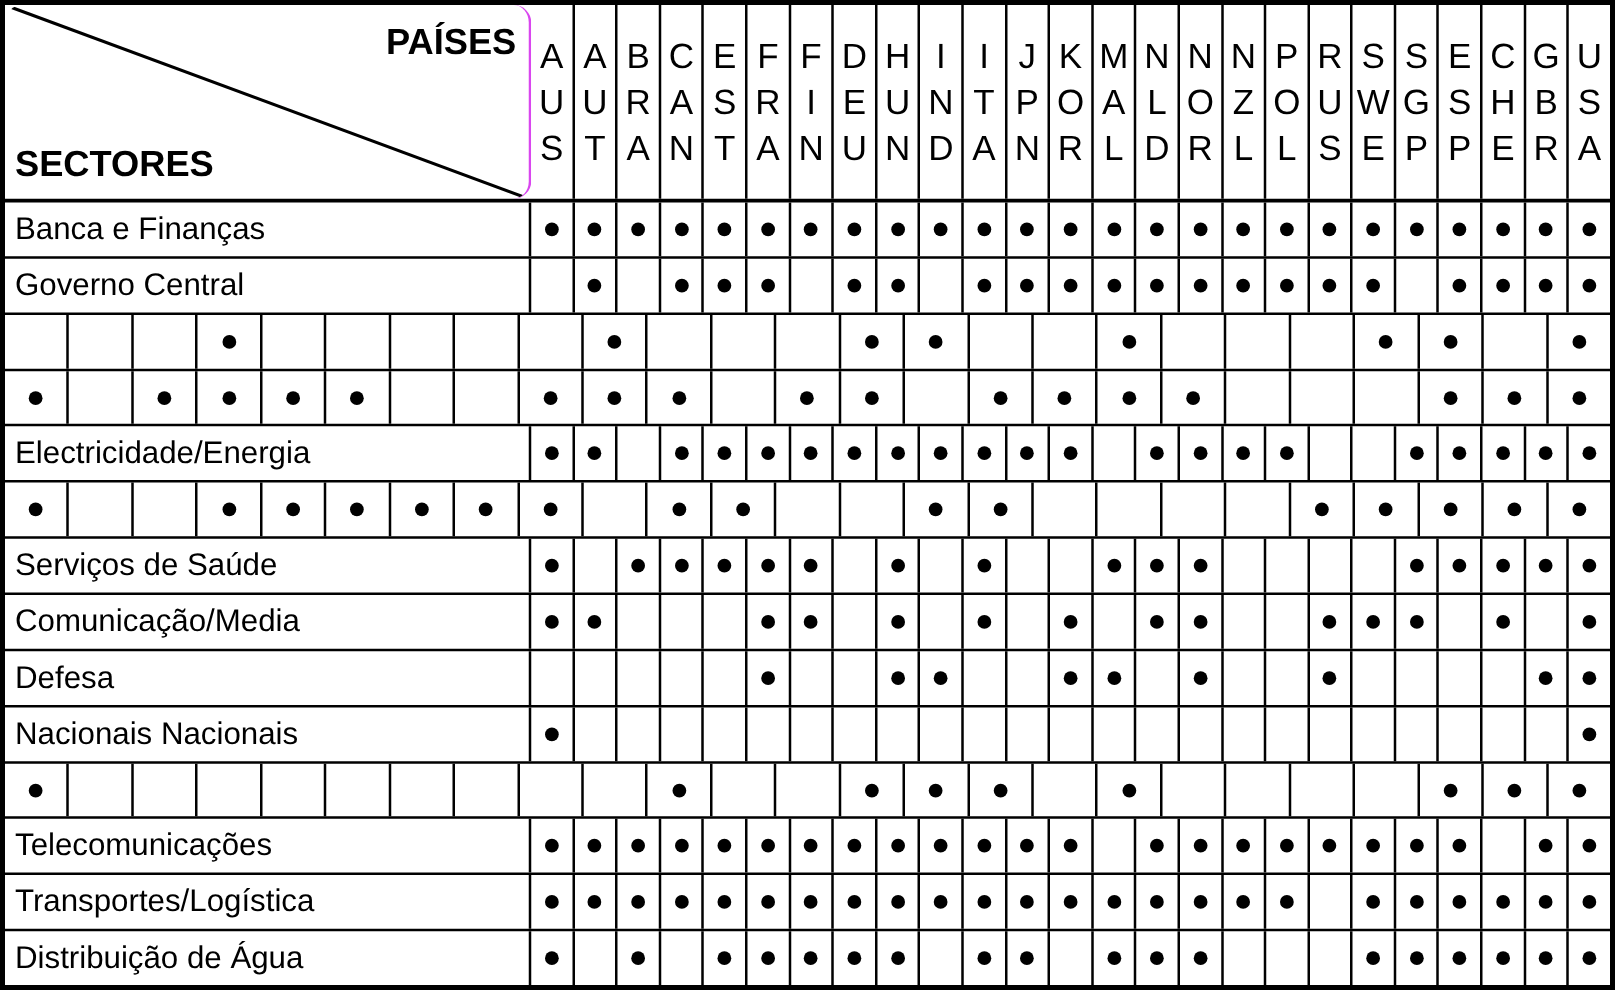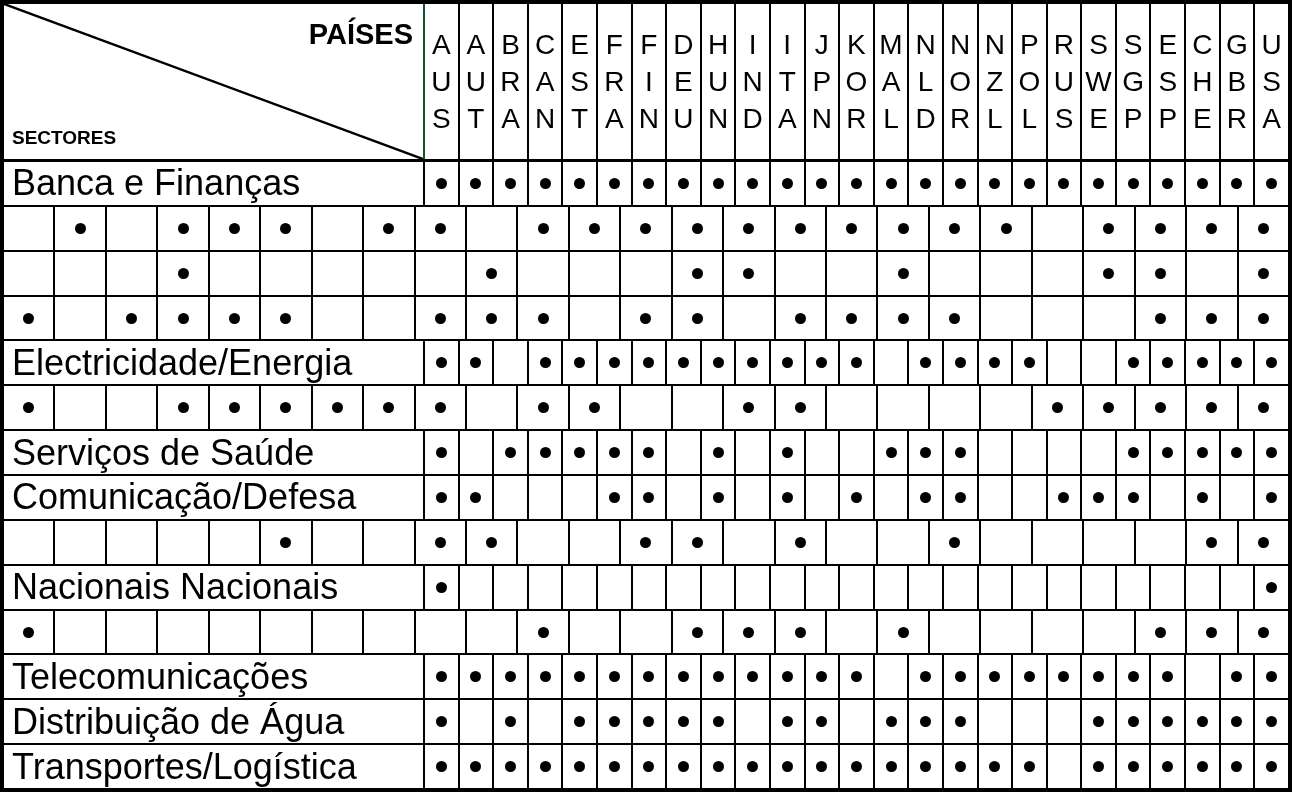--- a/index.html
+++ b/index.html
@@ -25,41 +25,42 @@
     display: flex;
     height: 158px;
     flex: 0 0 158px;
     border-bottom: 3px solid #000;
   }
 
   .corner-cell {
     width: 421px;
     flex: 0 0 421px;
     position: relative;
-    border-right: 2px solid #14532d;
+    border-right: 2px solid #d946ef;
     overflow: hidden;
+    border-radius: 14px;
   }
   .corner-cell svg {
     position: absolute;
     inset: 0;
     width: 100%;
     height: 100%;
   }
   .corner-top-right {
     position: absolute;
     top: 14px;
     right: 10px;
     font-size: 29px;
     font-weight: bold;
   }
   .corner-bottom-left {
     position: absolute;
     bottom: 10px;
     left: 8px;
-    font-size: 19px;
+    font-size: 29px;
     font-weight: bold;
   }
 
   .col-head {
     flex: 1 1 0;
     border-right: 2px solid #000;
     display: flex;
     flex-direction: column;
     align-items: center;
     justify-content: center;
@@ -77,21 +78,21 @@
   }
   .matrix-table .table-row:last-child { border-bottom: none; }
 
   .row-label {
     width: 421px;
     flex: 0 0 421px;
     border-right: 2px solid #000;
     display: flex;
     align-items: center;
     padding-left: 8px;
-    font-size: 36px;
+    font-size: 25px;
     white-space: nowrap;
     overflow: hidden;
   }
 
   .matrix-cell {
     flex: 1 1 0;
     border-right: 2px solid #000;
     display: flex;
     align-items: center;
     justify-content: center;
@@ -317,20 +318,21 @@
         <div class="dot-marker"></div>
       </div>
       <div class="matrix-cell">
         <div class="dot-marker"></div>
       </div>
       <div class="matrix-cell">
         <div class="dot-marker"></div>
       </div>
     </div>
     <div class="table-row">
+      <div class="row-label">Governo Central</div>
       <div class="matrix-cell"></div>
       <div class="matrix-cell">
         <div class="dot-marker"></div>
       </div>
       <div class="matrix-cell"></div>
       <div class="matrix-cell">
         <div class="dot-marker"></div>
       </div>
       <div class="matrix-cell">
         <div class="dot-marker"></div>
@@ -677,76 +679,77 @@
         <div class="dot-marker"></div>
       </div>
       <div class="matrix-cell">
         <div class="dot-marker"></div>
       </div>
       <div class="matrix-cell">
         <div class="dot-marker"></div>
       </div>
     </div>
     <div class="table-row">
-      <div class="row-label">Comunicação/Defesa</div>
-      <div class="matrix-cell">
-        <div class="dot-marker"></div>
-      </div>
-      <div class="matrix-cell">
-        <div class="dot-marker"></div>
-      </div>
-      <div class="matrix-cell"></div>
-      <div class="matrix-cell"></div>
-      <div class="matrix-cell"></div>
-      <div class="matrix-cell">
-        <div class="dot-marker"></div>
-      </div>
-      <div class="matrix-cell">
-        <div class="dot-marker"></div>
-      </div>
-      <div class="matrix-cell"></div>
-      <div class="matrix-cell">
-        <div class="dot-marker"></div>
-      </div>
-      <div class="matrix-cell"></div>
-      <div class="matrix-cell">
-        <div class="dot-marker"></div>
-      </div>
-      <div class="matrix-cell"></div>
-      <div class="matrix-cell">
-        <div class="dot-marker"></div>
-      </div>
-      <div class="matrix-cell"></div>
-      <div class="matrix-cell">
-        <div class="dot-marker"></div>
-      </div>
-      <div class="matrix-cell">
-        <div class="dot-marker"></div>
-      </div>
-      <div class="matrix-cell"></div>
-      <div class="matrix-cell"></div>
-      <div class="matrix-cell">
-        <div class="dot-marker"></div>
-      </div>
-      <div class="matrix-cell">
-        <div class="dot-marker"></div>
-      </div>
-      <div class="matrix-cell">
-        <div class="dot-marker"></div>
-      </div>
-      <div class="matrix-cell"></div>
-      <div class="matrix-cell">
-        <div class="dot-marker"></div>
-      </div>
-      <div class="matrix-cell"></div>
-      <div class="matrix-cell">
-        <div class="dot-marker"></div>
-      </div>
-    </div>
-    <div class="table-row">
+      <div class="row-label">Comunicação/Media</div>
+      <div class="matrix-cell">
+        <div class="dot-marker"></div>
+      </div>
+      <div class="matrix-cell">
+        <div class="dot-marker"></div>
+      </div>
+      <div class="matrix-cell"></div>
+      <div class="matrix-cell"></div>
+      <div class="matrix-cell"></div>
+      <div class="matrix-cell">
+        <div class="dot-marker"></div>
+      </div>
+      <div class="matrix-cell">
+        <div class="dot-marker"></div>
+      </div>
+      <div class="matrix-cell"></div>
+      <div class="matrix-cell">
+        <div class="dot-marker"></div>
+      </div>
+      <div class="matrix-cell"></div>
+      <div class="matrix-cell">
+        <div class="dot-marker"></div>
+      </div>
+      <div class="matrix-cell"></div>
+      <div class="matrix-cell">
+        <div class="dot-marker"></div>
+      </div>
+      <div class="matrix-cell"></div>
+      <div class="matrix-cell">
+        <div class="dot-marker"></div>
+      </div>
+      <div class="matrix-cell">
+        <div class="dot-marker"></div>
+      </div>
+      <div class="matrix-cell"></div>
+      <div class="matrix-cell"></div>
+      <div class="matrix-cell">
+        <div class="dot-marker"></div>
+      </div>
+      <div class="matrix-cell">
+        <div class="dot-marker"></div>
+      </div>
+      <div class="matrix-cell">
+        <div class="dot-marker"></div>
+      </div>
+      <div class="matrix-cell"></div>
+      <div class="matrix-cell">
+        <div class="dot-marker"></div>
+      </div>
+      <div class="matrix-cell"></div>
+      <div class="matrix-cell">
+        <div class="dot-marker"></div>
+      </div>
+    </div>
+    <div class="table-row">
+      <div class="row-label">Defesa</div>
       <div class="matrix-cell"></div>
       <div class="matrix-cell"></div>
       <div class="matrix-cell"></div>
       <div class="matrix-cell"></div>
       <div class="matrix-cell"></div>
       <div class="matrix-cell">
         <div class="dot-marker"></div>
       </div>
       <div class="matrix-cell"></div>
       <div class="matrix-cell"></div>
@@ -929,20 +932,96 @@
       </div>
       <div class="matrix-cell"></div>
       <div class="matrix-cell">
         <div class="dot-marker"></div>
       </div>
       <div class="matrix-cell">
         <div class="dot-marker"></div>
       </div>
     </div>
     <div class="table-row">
+      <div class="row-label">Transportes/Logística</div>
+      <div class="matrix-cell">
+        <div class="dot-marker"></div>
+      </div>
+      <div class="matrix-cell">
+        <div class="dot-marker"></div>
+      </div>
+      <div class="matrix-cell">
+        <div class="dot-marker"></div>
+      </div>
+      <div class="matrix-cell">
+        <div class="dot-marker"></div>
+      </div>
+      <div class="matrix-cell">
+        <div class="dot-marker"></div>
+      </div>
+      <div class="matrix-cell">
+        <div class="dot-marker"></div>
+      </div>
+      <div class="matrix-cell">
+        <div class="dot-marker"></div>
+      </div>
+      <div class="matrix-cell">
+        <div class="dot-marker"></div>
+      </div>
+      <div class="matrix-cell">
+        <div class="dot-marker"></div>
+      </div>
+      <div class="matrix-cell">
+        <div class="dot-marker"></div>
+      </div>
+      <div class="matrix-cell">
+        <div class="dot-marker"></div>
+      </div>
+      <div class="matrix-cell">
+        <div class="dot-marker"></div>
+      </div>
+      <div class="matrix-cell">
+        <div class="dot-marker"></div>
+      </div>
+      <div class="matrix-cell">
+        <div class="dot-marker"></div>
+      </div>
+      <div class="matrix-cell">
+        <div class="dot-marker"></div>
+      </div>
+      <div class="matrix-cell">
+        <div class="dot-marker"></div>
+      </div>
+      <div class="matrix-cell">
+        <div class="dot-marker"></div>
+      </div>
+      <div class="matrix-cell">
+        <div class="dot-marker"></div>
+      </div>
+      <div class="matrix-cell"></div>
+      <div class="matrix-cell">
+        <div class="dot-marker"></div>
+      </div>
+      <div class="matrix-cell">
+        <div class="dot-marker"></div>
+      </div>
+      <div class="matrix-cell">
+        <div class="dot-marker"></div>
+      </div>
+      <div class="matrix-cell">
+        <div class="dot-marker"></div>
+      </div>
+      <div class="matrix-cell">
+        <div class="dot-marker"></div>
+      </div>
+      <div class="matrix-cell">
+        <div class="dot-marker"></div>
+      </div>
+    </div>
+    <div class="table-row">
       <div class="row-label">Distribuição de Água</div>
       <div class="matrix-cell">
         <div class="dot-marker"></div>
       </div>
       <div class="matrix-cell"></div>
       <div class="matrix-cell">
         <div class="dot-marker"></div>
       </div>
       <div class="matrix-cell"></div>
       <div class="matrix-cell">
@@ -992,89 +1071,13 @@
       <div class="matrix-cell">
         <div class="dot-marker"></div>
       </div>
       <div class="matrix-cell">
         <div class="dot-marker"></div>
       </div>
       <div class="matrix-cell">
         <div class="dot-marker"></div>
       </div>
     </div>
-    <div class="table-row">
-      <div class="row-label">Transportes/Logística</div>
-      <div class="matrix-cell">
-        <div class="dot-marker"></div>
-      </div>
-      <div class="matrix-cell">
-        <div class="dot-marker"></div>
-      </div>
-      <div class="matrix-cell">
-        <div class="dot-marker"></div>
-      </div>
-      <div class="matrix-cell">
-        <div class="dot-marker"></div>
-      </div>
-      <div class="matrix-cell">
-        <div class="dot-marker"></div>
-      </div>
-      <div class="matrix-cell">
-        <div class="dot-marker"></div>
-      </div>
-      <div class="matrix-cell">
-        <div class="dot-marker"></div>
-      </div>
-      <div class="matrix-cell">
-        <div class="dot-marker"></div>
-      </div>
-      <div class="matrix-cell">
-        <div class="dot-marker"></div>
-      </div>
-      <div class="matrix-cell">
-        <div class="dot-marker"></div>
-      </div>
-      <div class="matrix-cell">
-        <div class="dot-marker"></div>
-      </div>
-      <div class="matrix-cell">
-        <div class="dot-marker"></div>
-      </div>
-      <div class="matrix-cell">
-        <div class="dot-marker"></div>
-      </div>
-      <div class="matrix-cell">
-        <div class="dot-marker"></div>
-      </div>
-      <div class="matrix-cell">
-        <div class="dot-marker"></div>
-      </div>
-      <div class="matrix-cell">
-        <div class="dot-marker"></div>
-      </div>
-      <div class="matrix-cell">
-        <div class="dot-marker"></div>
-      </div>
-      <div class="matrix-cell">
-        <div class="dot-marker"></div>
-      </div>
-      <div class="matrix-cell"></div>
-      <div class="matrix-cell">
-        <div class="dot-marker"></div>
-      </div>
-      <div class="matrix-cell">
-        <div class="dot-marker"></div>
-      </div>
-      <div class="matrix-cell">
-        <div class="dot-marker"></div>
-      </div>
-      <div class="matrix-cell">
-        <div class="dot-marker"></div>
-      </div>
-      <div class="matrix-cell">
-        <div class="dot-marker"></div>
-      </div>
-      <div class="matrix-cell">
-        <div class="dot-marker"></div>
-      </div>
-    </div>
   </div>
 
 </body></html>

